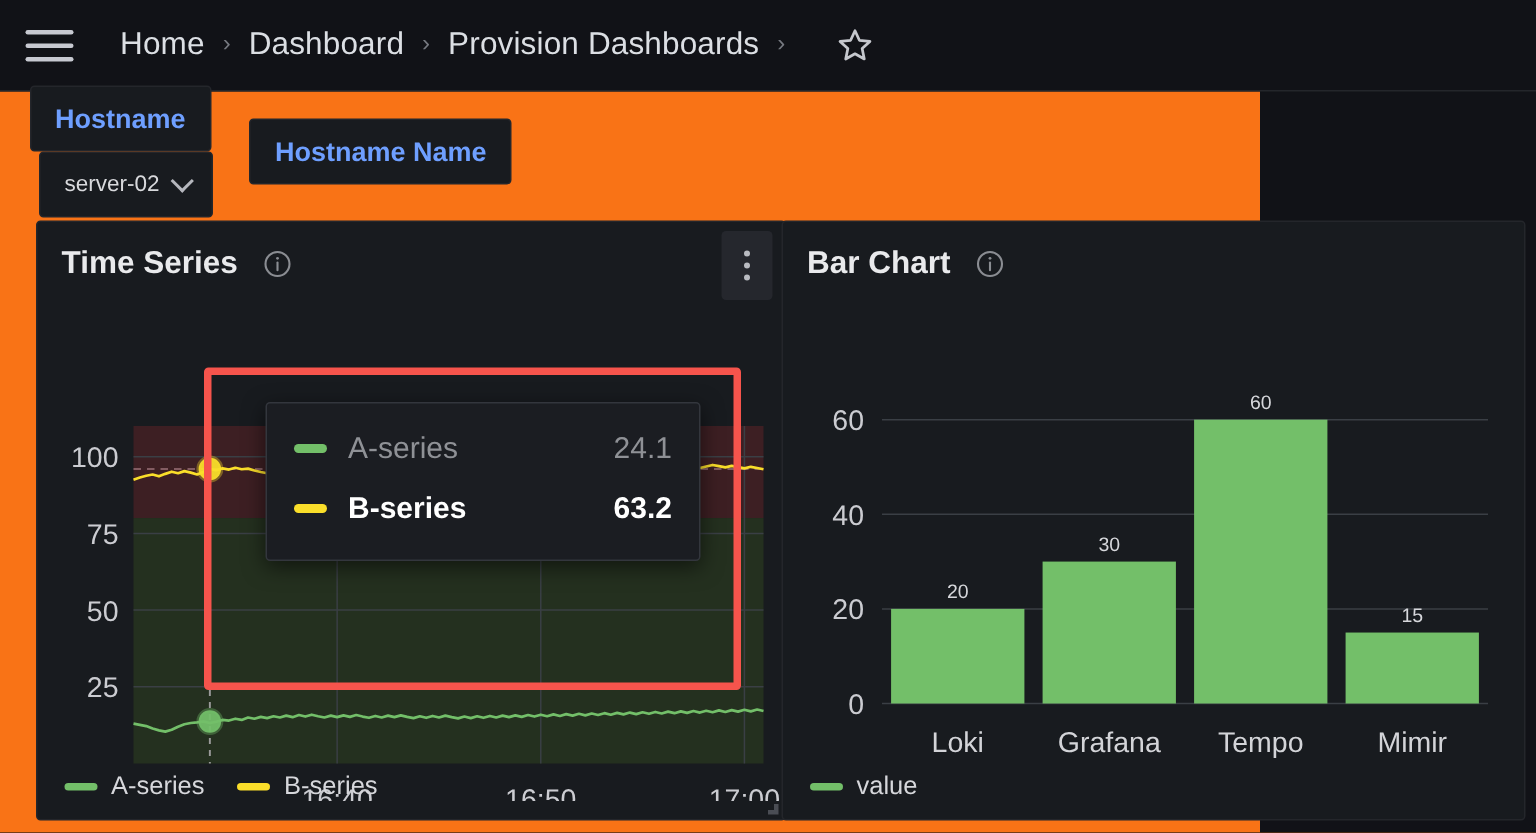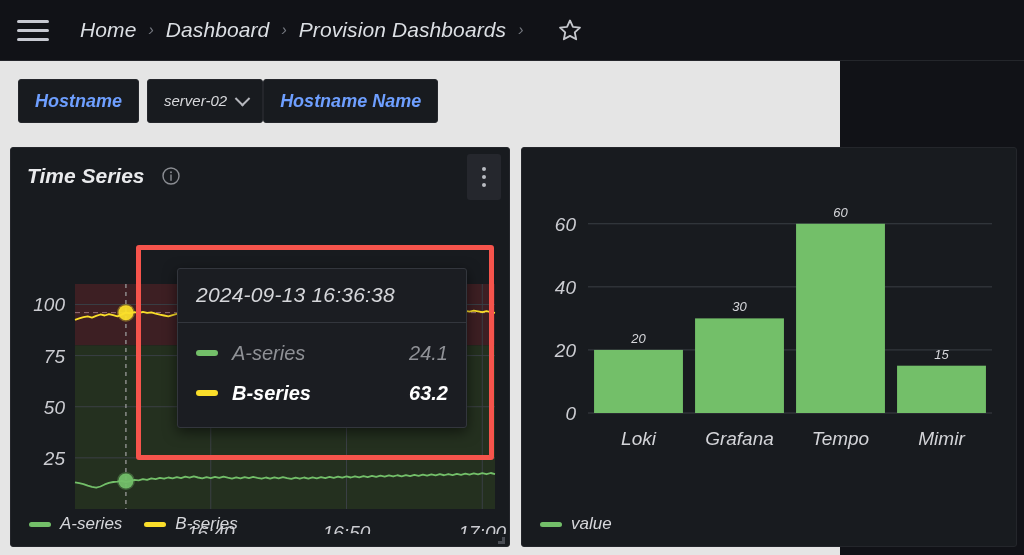--- a/index.html
+++ b/index.html
@@ -9,22 +9,21 @@
     width: 1024px;
     height: 555px;
     overflow: hidden;
     font-family: "Liberation Sans", sans-serif;
     -webkit-font-smoothing: antialiased;
   }
   .app {
     position: relative;
     width: 840px;
     height: 555px;
-    background: #e5e5e5;
-    font-style: italic;
+    background: #f97316;
   }
 
   
   .topbar {
     position: absolute;
     left: 0; top: 0;
     width: 1024px;
     height: 61px;
     background: #111217;
     border-bottom: 1px solid #24262b;
@@ -92,20 +91,22 @@
     height: 80px;
     display: flex;
     align-items: center;
     padding-left: 18px;
     box-sizing: border-box;
     gap: 0px;
   }
   .var-group {
     display: flex;
     align-items: center;
+    margin-right: 24px;
+    flex-direction: column;
   }
   .var-label {
     background: #181b1f;
     border: 1px solid #24262b;
     border-radius: 3px;
     color: #6e9fff;
     font-size: 18px;
     font-weight: bold;
     padding: 10px 16px;
     line-height: 22px;
@@ -136,21 +137,21 @@
   }
 
   
   .panel {
     position: absolute;
     background: #181b1f;
     border: 1px solid #24262b;
     border-radius: 3px;
     box-sizing: border-box;
   }
-  #panel-timeseries { left: 10px; top: 147px; width: 500px; height: 400px; }
+  #panel-timeseries { left: 24px; top: 147px; width: 500px; height: 400px; }
   #panel-barchart   { left: 521px; top: 147px; width: 496px; height: 400px; }
 
   .panel-header {
     position: relative;
     height: 56px;
     display: flex;
     align-items: center;
     padding-left: 16px;
     gap: 16px;
   }
@@ -400,20 +401,30 @@
     </div>
 
     <div class="resize-handle">
       <svg width="12" height="12" viewBox="0 0 12 12">
         <path d="M11 4 L11 11 L4 11 L4 8 L8 8 L8 4 Z" fill="#4a4d54"></path>
       </svg>
     </div>
   </div>
 
   <div class="panel" id="panel-barchart">
+    <div class="panel-header">
+      <span class="panel-title">Bar Chart</span>
+      <span class="info-icon">
+        <svg width="20" height="20" viewBox="0 0 20 20" fill="none" stroke="#b7b9bf" stroke-width="1.4">
+          <circle cx="10" cy="10" r="8"></circle>
+          <line x1="10" y1="9" x2="10" y2="14.2" stroke-linecap="round"></line>
+          <circle cx="10" cy="6.2" r="0.95" fill="#b7b9bf" stroke="none"></circle>
+        </svg>
+      </span>
+    </div>
 
     <svg class="chart-svg" id="bc-svg" width="494" height="330" viewBox="0 0 494 330">
       <g id="bc-grid" stroke="#2f3339" stroke-width="1">
           <line x1="66" x2="470" y1="265" y2="265" stroke="#3a3f45"></line>
           <line x1="66" x2="470" y1="201.9230769230769" y2="201.9230769230769" stroke="#3a3f45"></line>
           <line x1="66" x2="470" y1="138.84615384615384" y2="138.84615384615384" stroke="#3a3f45"></line>
           <line x1="66" x2="470" y1="75.76923076923075" y2="75.76923076923075" stroke="#3a3f45"></line>
         </g>
       <g id="bc-bars">
           <rect x="72.06" y="201.9230769230769" width="88.88" height="63.076923076923094" fill="#73bf69"></rect>
@@ -443,21 +454,20 @@
 
     <div class="legend">
       <div class="legend-item">
         <span class="legend-swatch" id="bc-leg-sw" style="background: rgb(115, 191, 105);"></span>
         <span class="legend-text">value</span>
       </div>
     </div>
   </div>
 
   <div class="tooltip">
-    <div class="tt-header">2024-09-13 16:36:38</div>
     <div class="tt-body">
       <div class="tt-row dim">
         <span class="tt-swatch" id="tt-sw-a" style="background: rgb(115, 191, 105);"></span>
         <span class="tt-name">A-series</span>
         <span class="tt-val">24.1</span>
       </div>
       <div class="tt-row active">
         <span class="tt-swatch" id="tt-sw-b" style="background: rgb(250, 222, 42);"></span>
         <span class="tt-name">B-series</span>
         <span class="tt-val">63.2</span>

